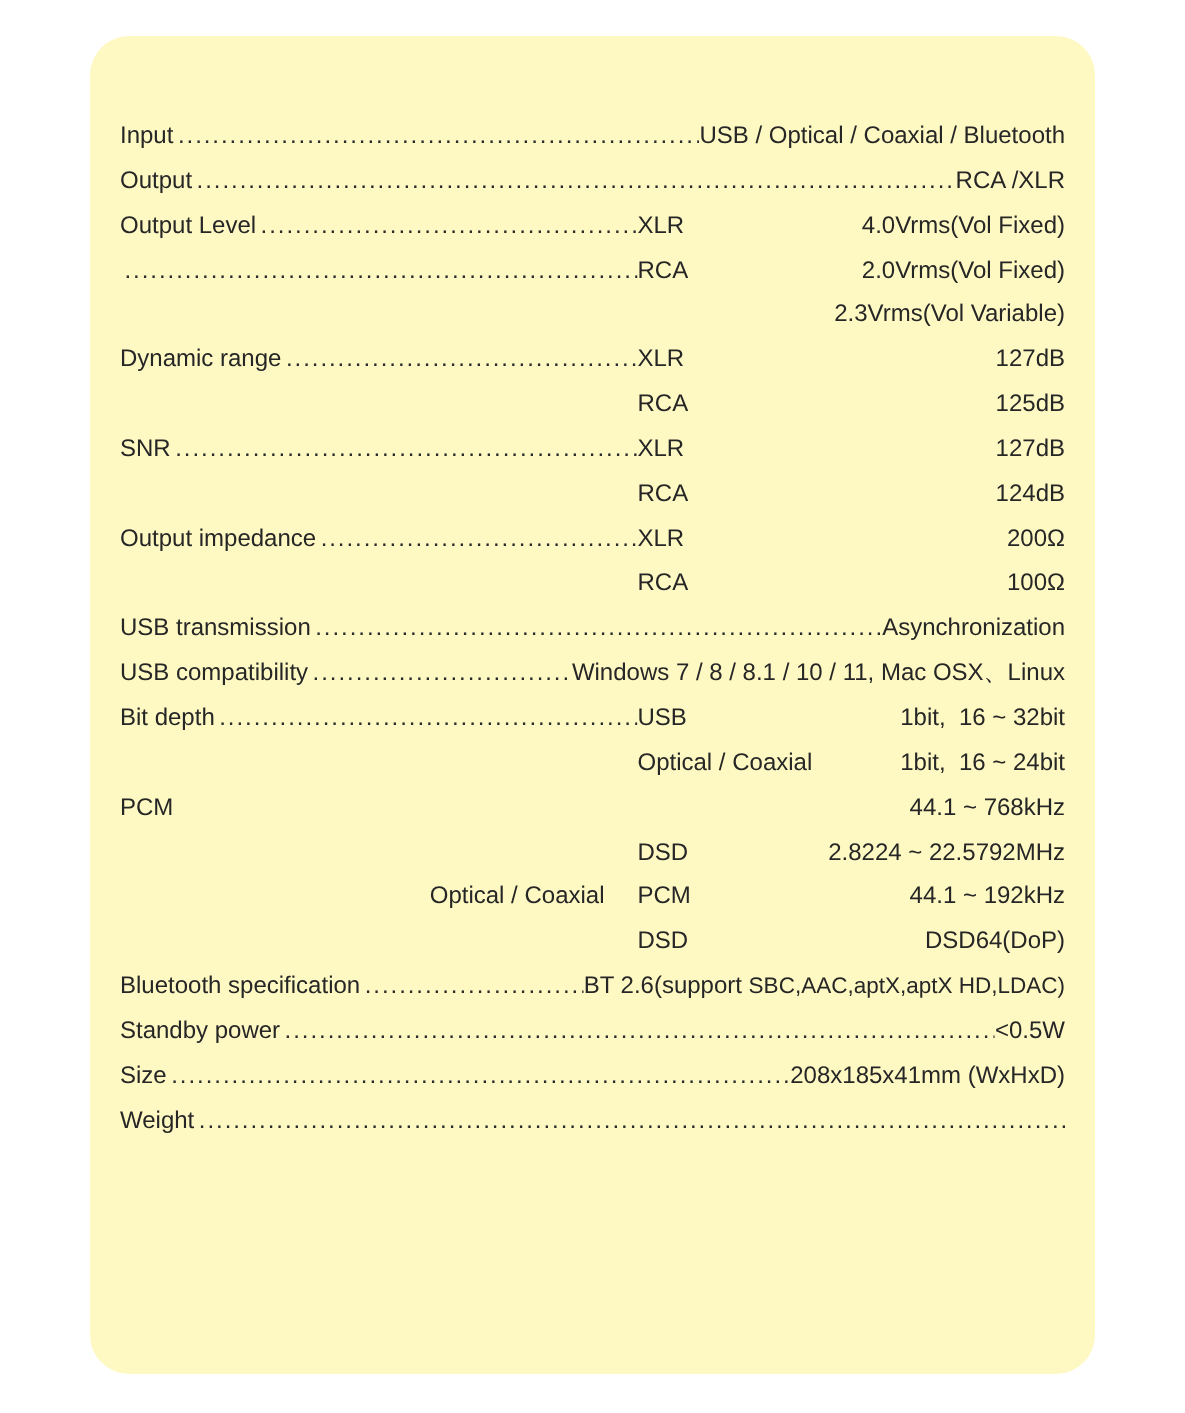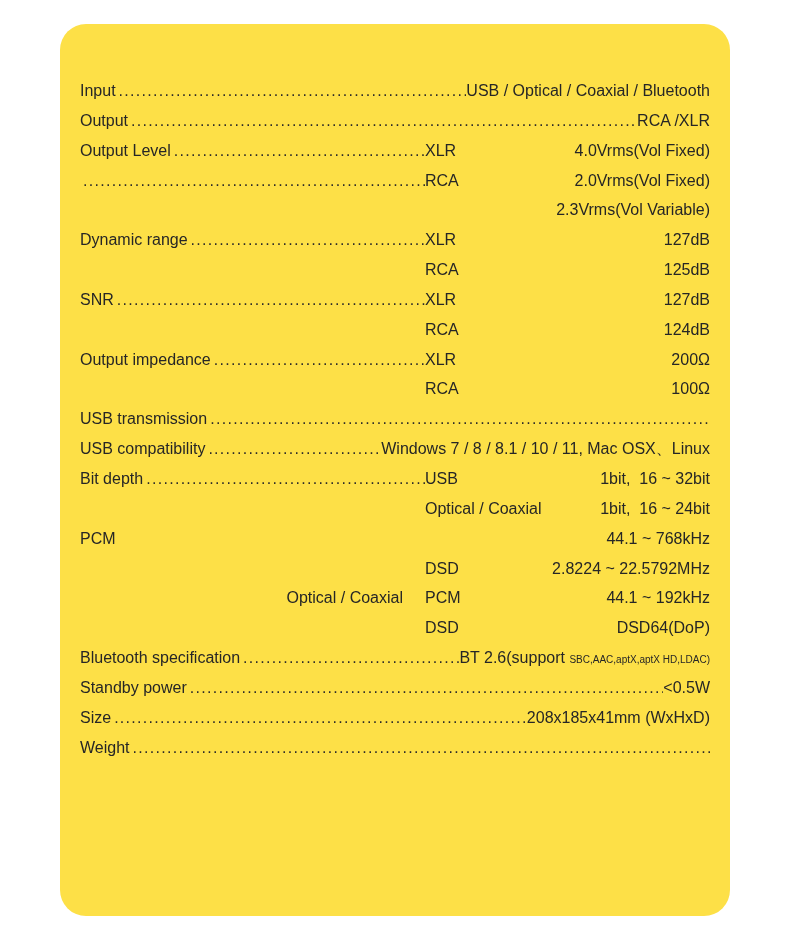--- a/index.html
+++ b/index.html
@@ -6,21 +6,21 @@
   body{
     width:790px;height:942px;
     background:#ffffff;
     font-family:"Liberation Sans","DejaVu Sans",sans-serif;
     overflow:hidden;
   }
   .page{position:relative;width:790px;height:942px;background:#ffffff;}
   .card{
     position:absolute;left:60px;top:24px;
     width:670px;height:892px;
-    background:#fde047;
+    background:#fef9c3;
     border-radius:26px;
     box-sizing:border-box;
     padding:52px 20px 0 20px;
     color:#262626;
   }
   .row{
     display:flex;
     height:29.85px;
     font-size:16px;
     white-space:nowrap;
@@ -55,21 +55,21 @@
   }
   .spacer{flex:1 1 auto;}
   .mid{flex:0 0 auto;}
   .mid2{flex:0 0 auto;}
   .mid2.right{margin-left:auto;padding-right:22px;}
   .val{
     margin-left:auto;
     text-align:center;
     flex:0 0 auto;
   }
-  .val .small{font-size:10px;}
+  .val .small{font-size:15px;}
 </style>
 </head>
 <body>
 
 <div class="page">
   <div class="card">
     <div id="rows">
         <div class="row">
           <span class="lbl">Input</span>
           <span class="leader"></span>
@@ -119,20 +119,21 @@
           <span class="val"><span class="">200Ω</span></span>
         </div>
         <div class="row">
           <div class="left"></div>
           <span class="mid">RCA</span>
           <span class="val"><span class="">100Ω</span></span>
         </div>
         <div class="row">
           <span class="lbl">USB transmission</span>
           <span class="leader"></span>
+          <span class="val"><span class="">Asynchronization</span></span>
         </div>
         <div class="row">
           <span class="lbl">USB compatibility</span>
           <span class="leader"></span>
           <span class="val"><span class="">Windows 7 / 8 / 8.1 / 10 / 11, Mac OSX、Linux</span></span>
         </div>
         <div class="row">
           <div class="left"><span class="lbl">Bit depth</span><span class="leader"></span></div>
           <span class="mid">USB</span>
           <span class="val"><span class="">1bit,  16 ~ 32bit</span></span>

